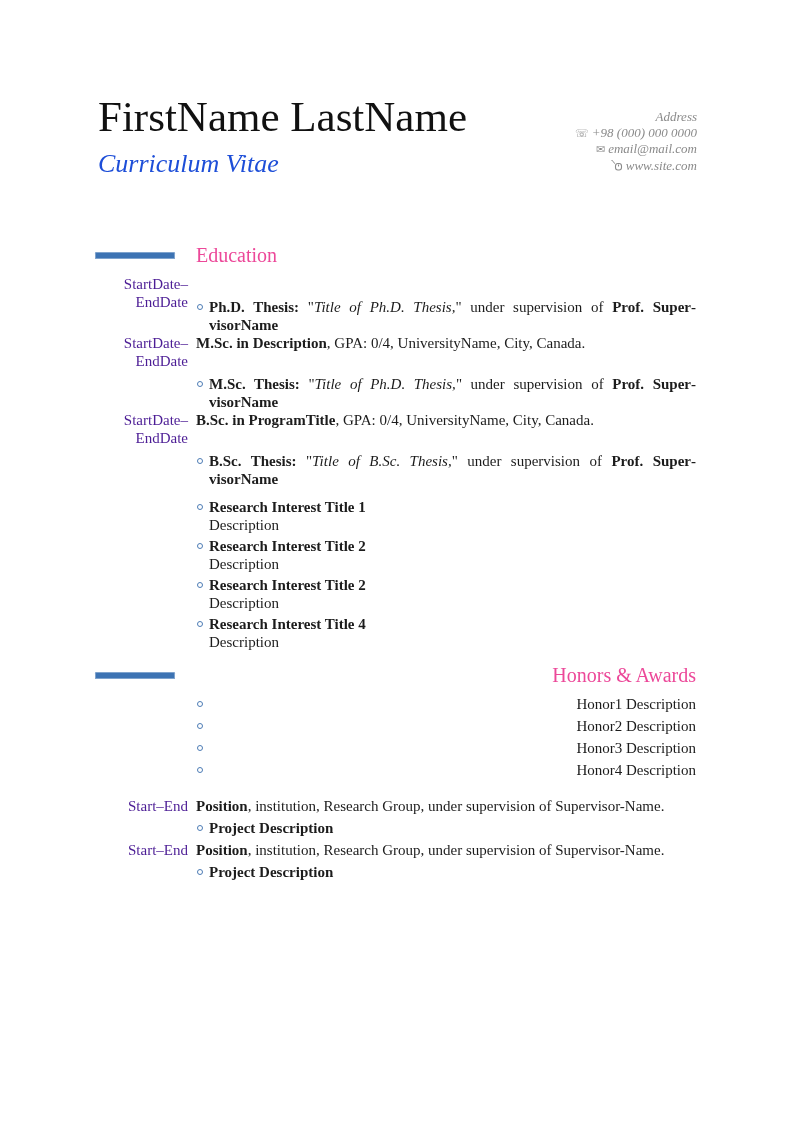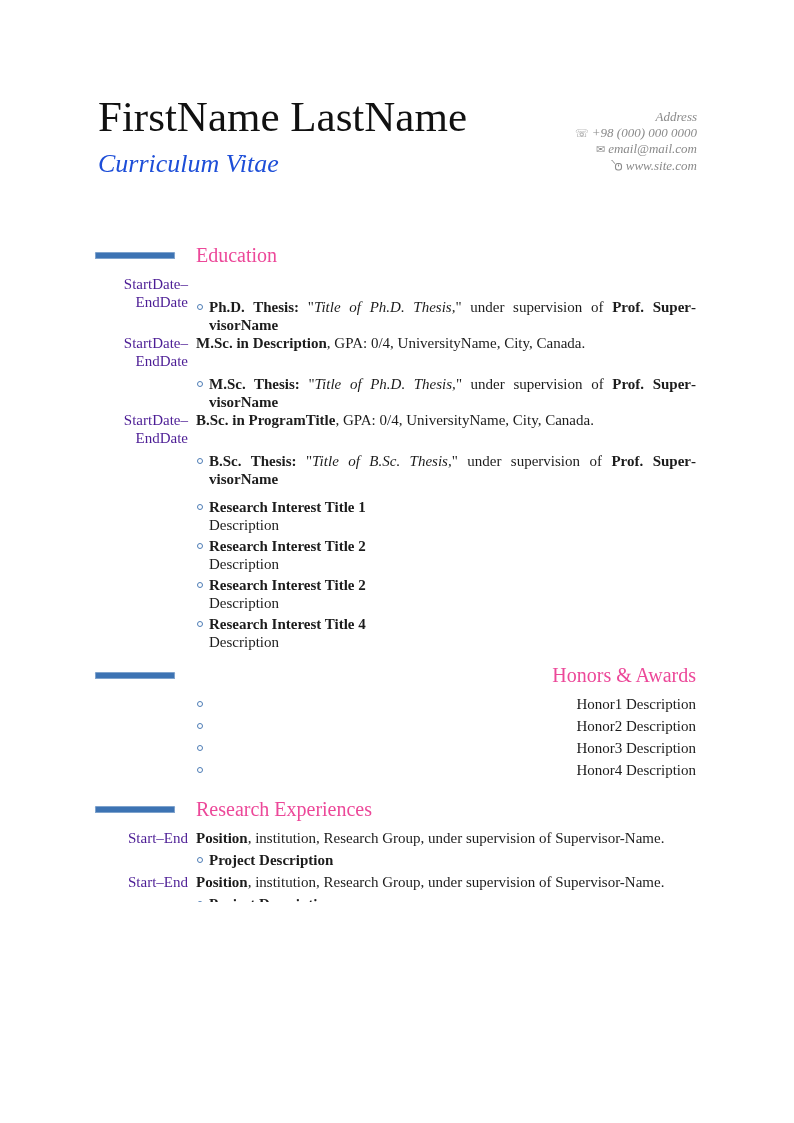--- a/index.html
+++ b/index.html
@@ -169,24 +169,20 @@
         </div>
         <div class="li honor-item">
           <span class="bullet"></span>
           <span>Honor4 Description</span>
         </div>
       </div>
     </div>
   </div>
 
   <div class="section section-re">
-    <div class="row sec-head">
-      <span class="bar"></span>
-      <h2 class="sec-title">Research Experiences</h2>
-    </div>
 
     <div class="row re-entry">
       <div class="dates">
         <span>Start–End</span>
       </div>
       <div>
         <p class="degree-line"><b>Position</b><span>, institution, Research Group, under supervision of Supervisor-Name.</span></p>
         <div class="li re-project">
           <span class="bullet"></span>
           <span>Project Description</span>

